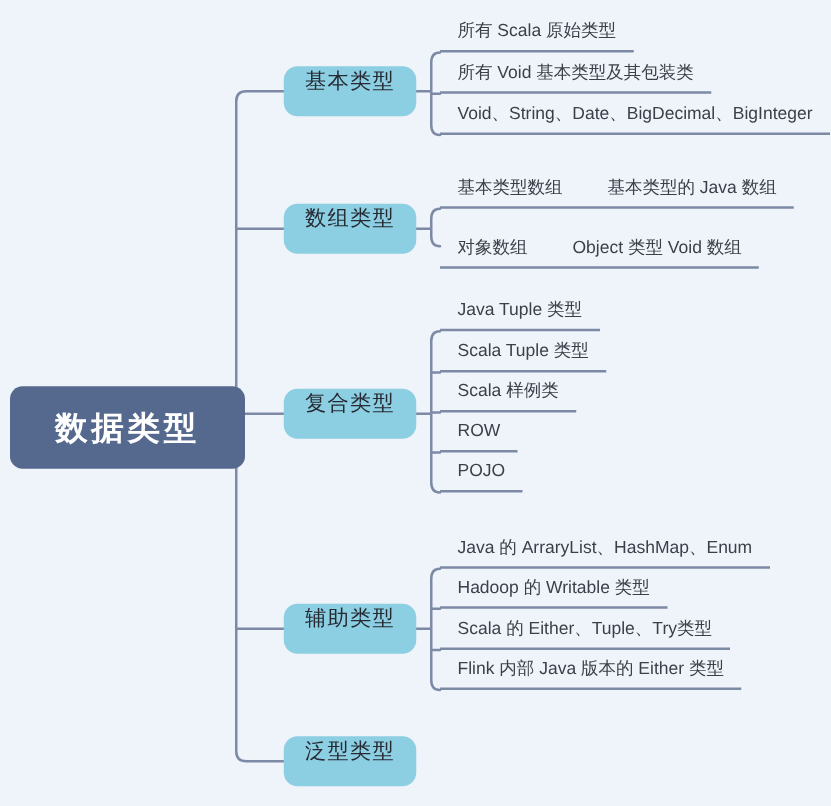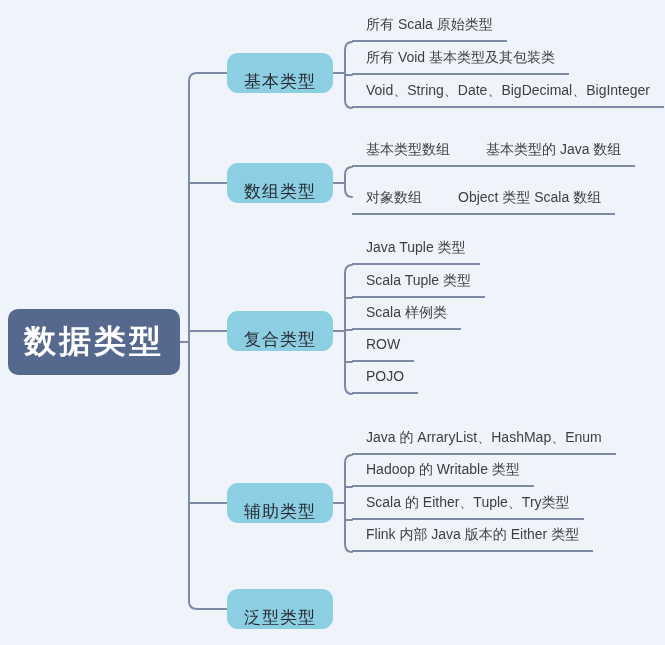--- a/index.html
+++ b/index.html
@@ -14,30 +14,30 @@
   html,body{margin:0;padding:0;}
   body{
     width:665px;height:645px;overflow:hidden;position:relative;
     background:var(--background);
     font-family:"Liberation Sans","DejaVu Sans",sans-serif;
   }
   .canvas{position:absolute;inset:0;}
   svg.wires{position:absolute;left:0;top:0;pointer-events:none;}
   svg.wires path{fill:none;stroke:var(--line);stroke-width:2;stroke-linecap:round;}
   .root-node{
-    position:absolute;left:8px;top:309px;width:172px;height:66px;
+    position:absolute;left:8px;top:309px;width:188px;height:66px;
     background:var(--root-fill);color:var(--root-text);
     border-radius:10px;display:flex;align-items:center;justify-content:center;
-    font-size:32px;font-weight:bold;letter-spacing:3px;
+    font-size:26px;font-weight:bold;letter-spacing:3px;
     box-sizing:border-box;cursor:pointer;
   }
   .branch-node{
     position:absolute;left:227px;width:106px;height:40px;
     background:var(--branch-fill);color:var(--branch-text);
-    border-radius:11px;display:flex;align-items:flex-end;justify-content:center;
+    border-radius:11px;display:flex;align-items:flex-start;justify-content:center;
     font-size:17px;font-weight:500;letter-spacing:1px;
     box-sizing:border-box;cursor:pointer;
   }
   .leaf{
     position:absolute;left:352px;
     font-size:14px;line-height:19px;color:var(--leaf-text);
     padding:0 14px 6px 14px;border-bottom:2px solid var(--line);
     white-space:nowrap;cursor:pointer;display:flex;align-items:flex-start;
   }
   .leaf .note{margin-left:36px;}
@@ -103,21 +103,21 @@
   <div class="leaf" style="top:140px">
     <span>基本类型数组</span>
     <span class="note">基本类型的 Java 数组</span>
   </div>
 
   <div class="leaf" style="top:81px">
     <span>Void、String、Date、BigDecimal、BigInteger</span>
   </div>
   <div class="leaf" style="top:188px">
     <span>对象数组</span>
-    <span class="note">Object 类型 Scala 数组</span>
+    <span class="note">Object 类型 Void 数组</span>
   </div>
 
   <div class="leaf" style="top:238px">
     <span>Java Tuple 类型</span>
   </div>
   <div class="leaf" style="top:271px">
     <span>Scala Tuple 类型</span>
   </div>
   <div class="leaf" style="top:303px">
     <span>Scala 样例类</span>

